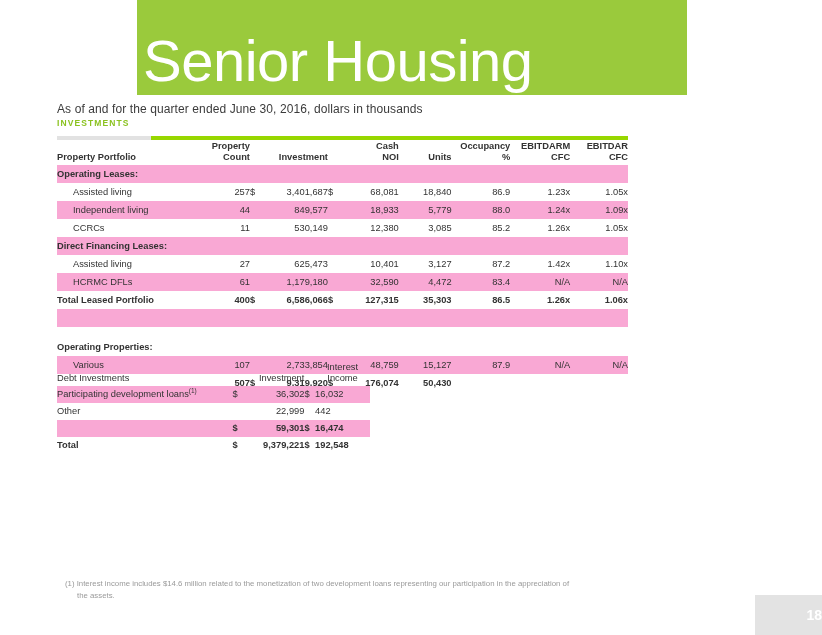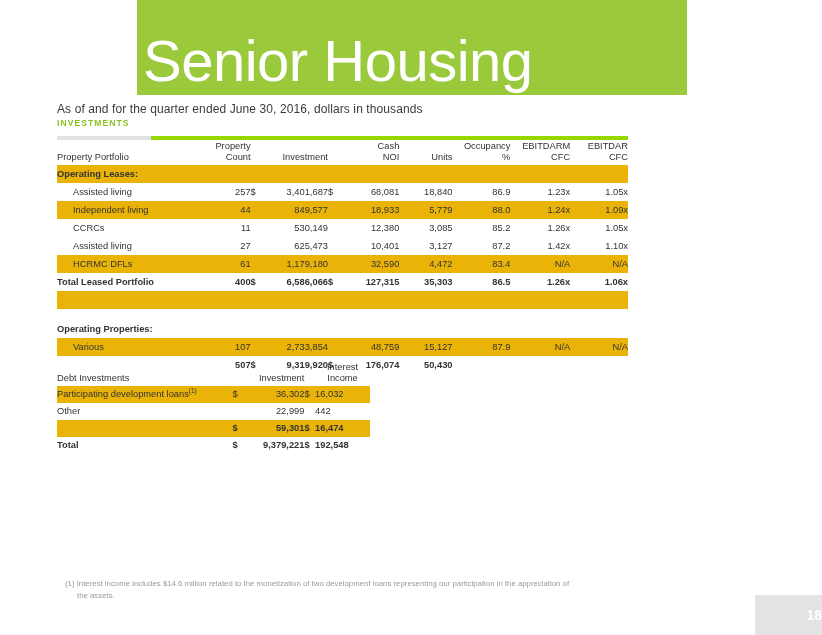--- a/index.html
+++ b/index.html
@@ -41,40 +41,40 @@
   .rule-gray{left:57px;width:94px;background:#E2E2E2;}
   .rule-green{left:151px;width:477px;background:#97D700;}
 
   
   table{border-collapse:collapse;border-spacing:0;}
   .tbl-portfolio{
     position:absolute;left:57px;top:141px;width:571px;
     font-size:9.3px;color:#333;
   }
   .tbl-portfolio th{
-    font-weight:normal;color:#333;
+    font-weight:bold;color:#333;
     vertical-align:bottom;padding:0 0 2px 0;
     line-height:11px;
   }
   .tbl-portfolio td{padding:0;height:18px;line-height:18px;vertical-align:middle;}
 
   .c-label{text-align:left;}
   .c-num{text-align:right;}
   .c-dollar{text-align:left;width:11px;}
 
   .w-label{width:148px;}
   .w-count{width:62px;}
   .w-inv{width:76px;}
   .w-noi{width:72px;}
   .w-units{width:62px;}
   .w-occ{width:62px;}
   .w-eb1{width:64px;}
   .w-eb2{width:64px;}
 
-  .shade{background:#eab308;}
+  .shade{background:#f9a8d4;}
   .bold{font-weight:bold;}
   .sec{font-weight:bold;}
   .indent{padding-left:16px !important;}
   .spacer-row td{height:11px;}
 
   
   .tbl-debt{
     position:absolute;left:57px;top:362px;width:313px;
     font-size:9.3px;color:#333;
   }
@@ -187,20 +187,24 @@
           <td class="c-num w-count">11</td>
           <td class="c-dollar"></td>
           <td class="c-num w-inv">530,149</td>
           <td class="c-dollar"></td>
           <td class="c-num w-noi">12,380</td>
           <td class="c-num w-units">3,085</td>
           <td class="c-num w-occ">85.2</td>
           <td class="c-num w-eb1">1.26x</td>
           <td class="c-num w-eb2">1.05x</td>
         </tr>
+        <tr class="shade">
+          <td class="c-label w-label sec">Direct Financing Leases:</td>
+          <td colspan="9"></td>
+        </tr>
         <tr>
           <td class="c-label w-label indent">Assisted living</td>
           <td class="c-num w-count">27</td>
           <td class="c-dollar"></td>
           <td class="c-num w-inv">625,473</td>
           <td class="c-dollar"></td>
           <td class="c-num w-noi">10,401</td>
           <td class="c-num w-units">3,127</td>
           <td class="c-num w-occ">87.2</td>
           <td class="c-num w-eb1">1.42x</td>

